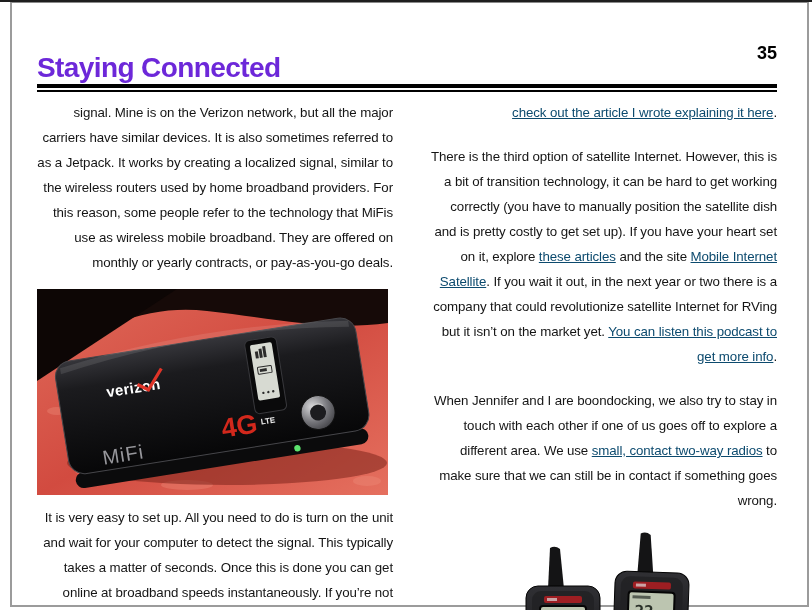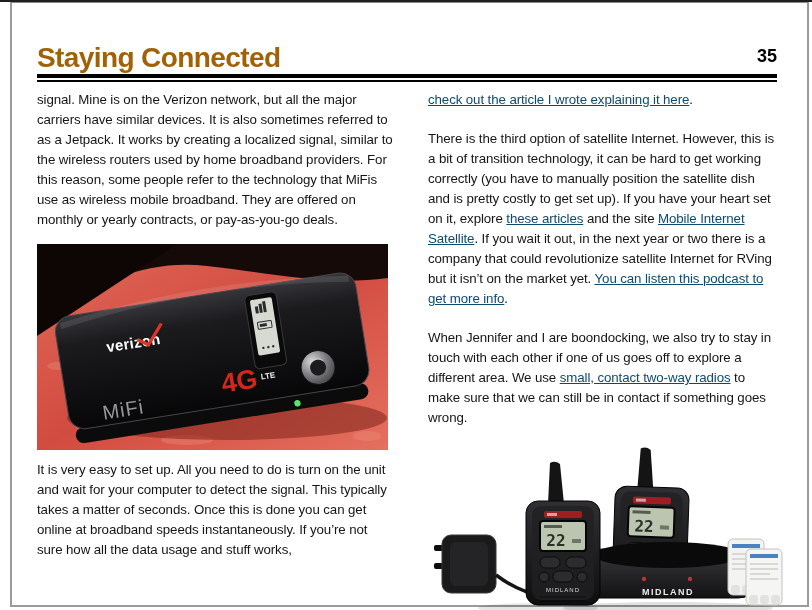--- a/index.html
+++ b/index.html
@@ -7,29 +7,29 @@
     width:812px;height:610px;background:#ffffff;position:relative;
     font-family:"Liberation Sans", sans-serif;color:#151515;overflow:hidden;
   }
   .top-edge{position:absolute;left:0;top:0;width:812px;height:2px;background:#1e1e1e;}
   .frame{
     position:absolute;left:10px;top:2px;width:799px;height:605px;box-sizing:border-box;
     border:2px solid #9b9b9b;border-top:1px solid #8a8a8a;background:#fff;
     padding:40px 30px 0 25px;
   }
   .title-row{display:flex;justify-content:space-between;align-items:flex-end;}
-  h1{margin:0;font-size:28px;line-height:30px;font-weight:bold;letter-spacing:-0.6px;color:#a16207;}
-  .page-num{font-size:18px;font-weight:bold;color:#000;padding-bottom:6px;}
+  h1{margin:0;font-size:28px;line-height:30px;font-weight:bold;letter-spacing:-0.6px;color:#6d28d9;}
+  .page-num{font-size:18px;font-weight:bold;color:#000;padding-bottom:19px;}
   .rule-thick{height:4px;background:#000;margin-top:1px;}
   h2{margin:4px 0 0 0;font-size:15px;line-height:16px;font-weight:bold;letter-spacing:-0.2px;color:#000;}
   .rule-thin{height:2px;background:#000;margin-top:2px;}
   .columns{display:flex;gap:35px;margin-top:8px;}
   .col-left{width:356px;}
   .col-right{width:349px;}
-  p{margin:0 0 19px 0;font-size:13.3px;line-height:20px;letter-spacing:-0.1px;}
+  p{margin:0 0 19px 0;font-size:13.3px;line-height:25px;letter-spacing:-0.1px;text-align:right;}
   .inline-link{color:#0c4a6e;text-decoration:underline;cursor:pointer;}
   figure{margin:0;padding:0;}
   .mifi-fig{width:351px;height:206px;margin:-5px 0 10px 0;}
   .radios-fig{width:372px;height:170px;margin:0;}
   svg text{font-family:"Liberation Sans", sans-serif;}
   svg text.lcd{font-family:"DejaVu Sans Mono", monospace;}
 </style>
 </head>
 <body>
 

